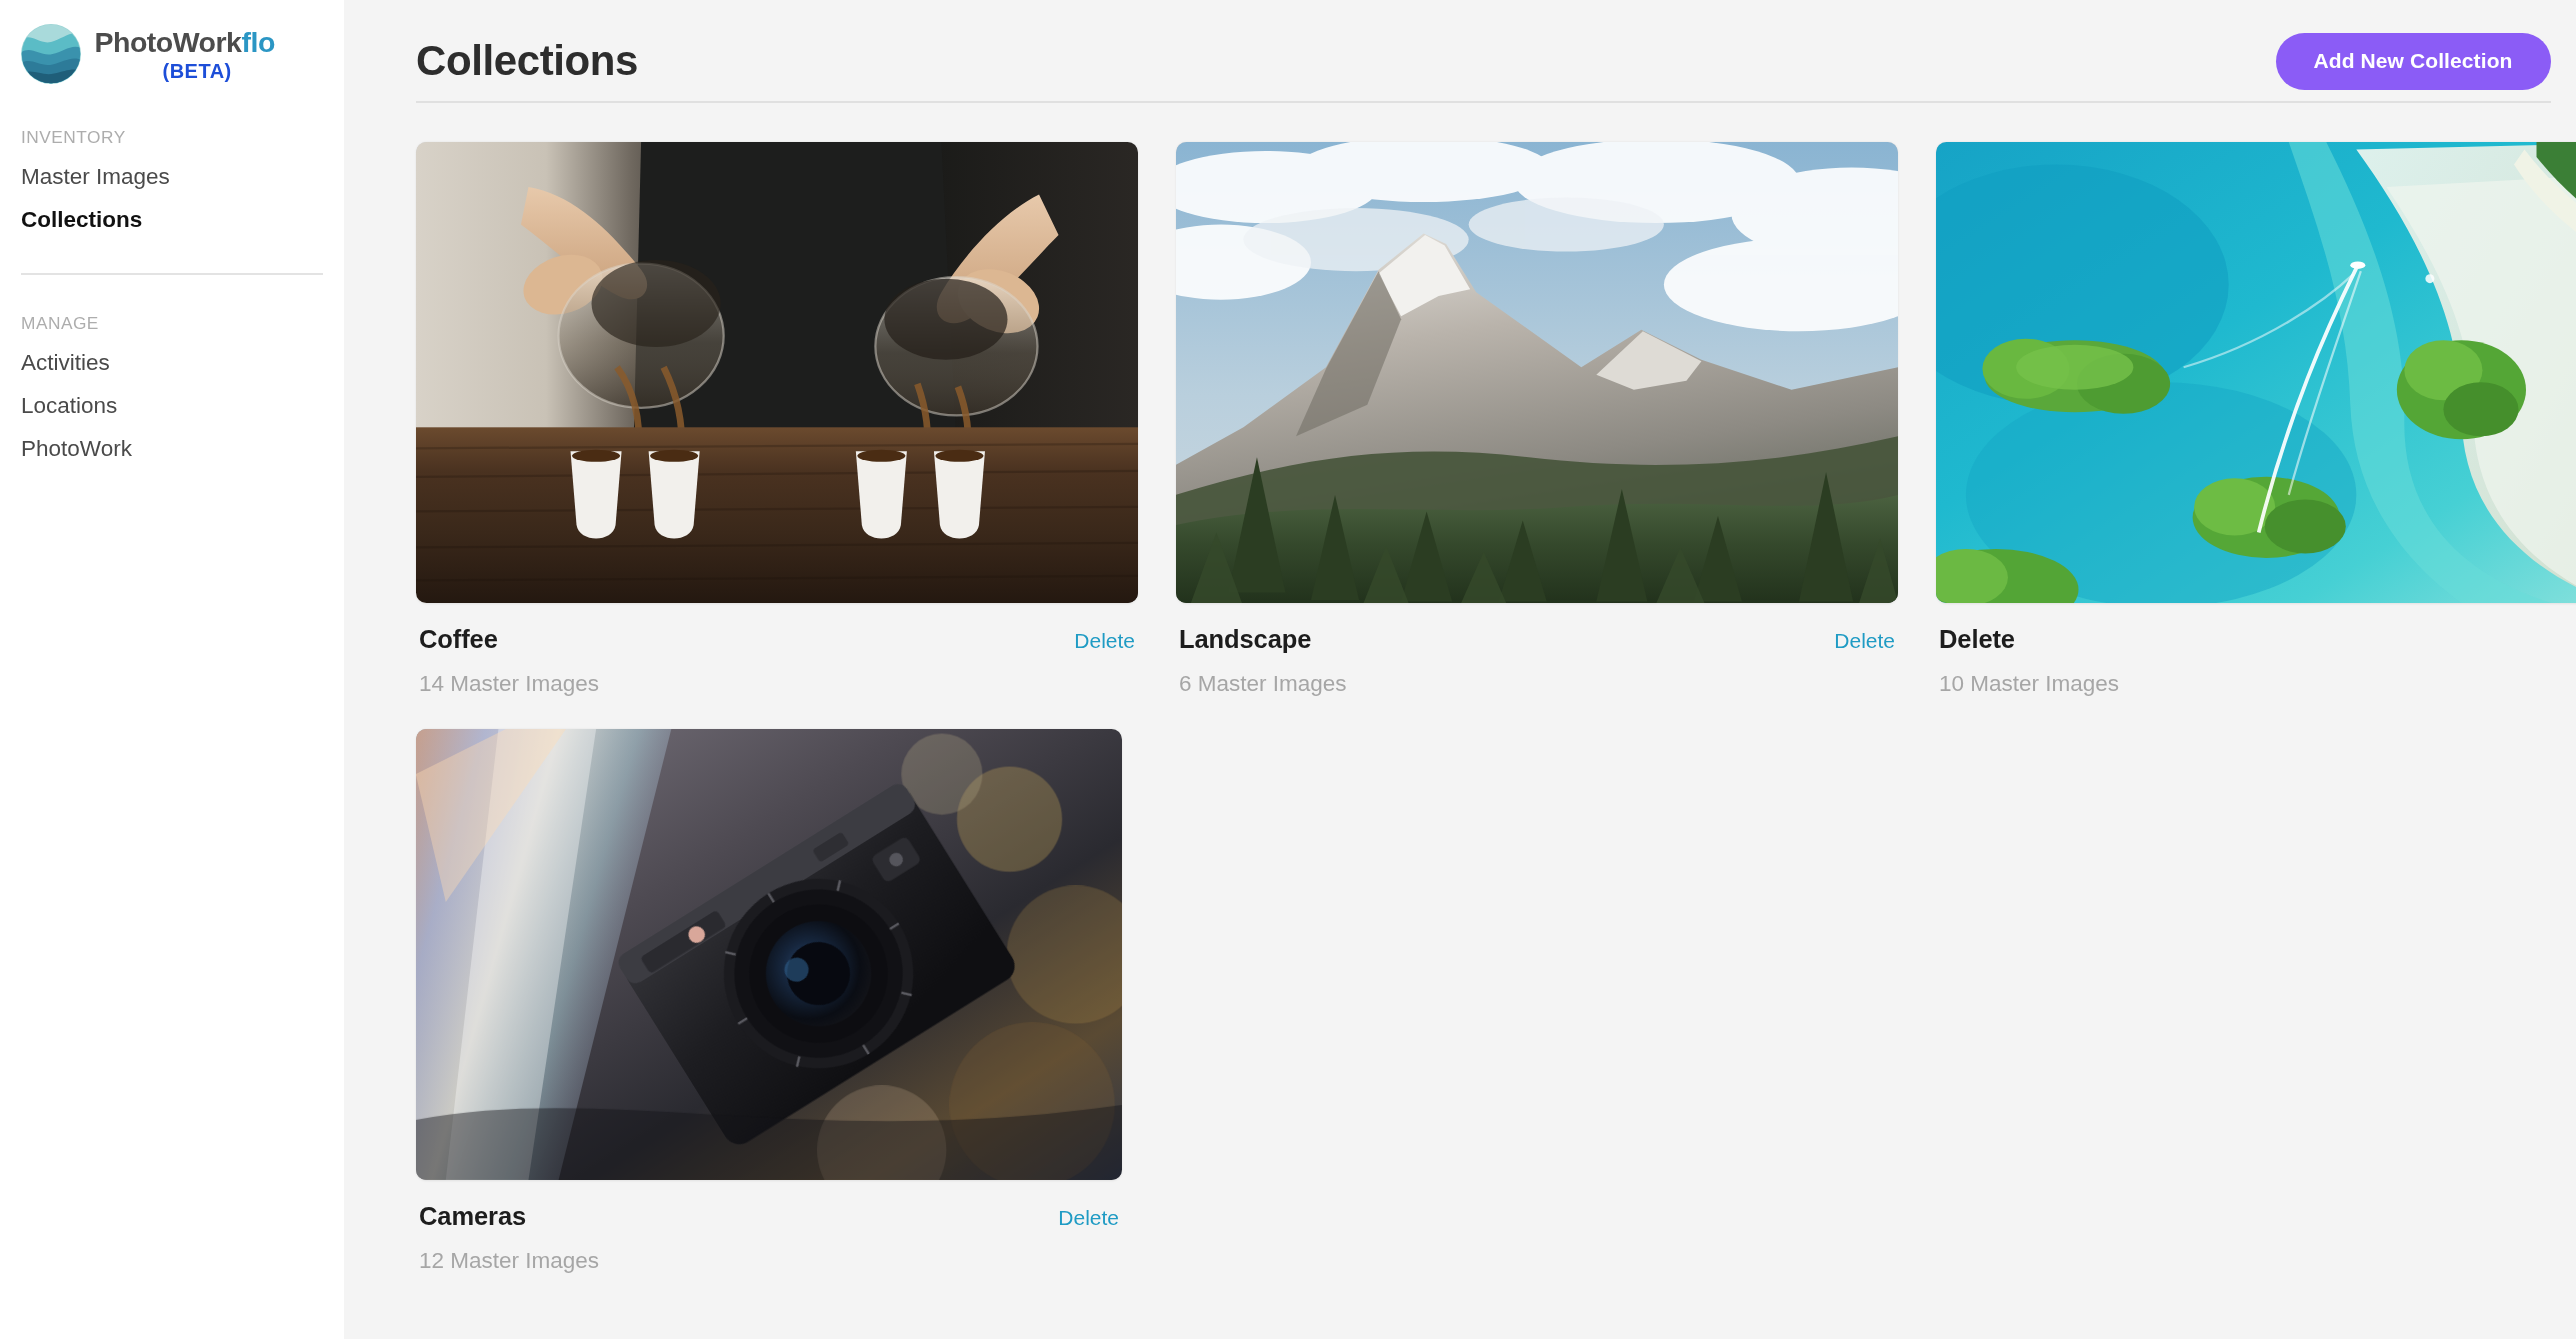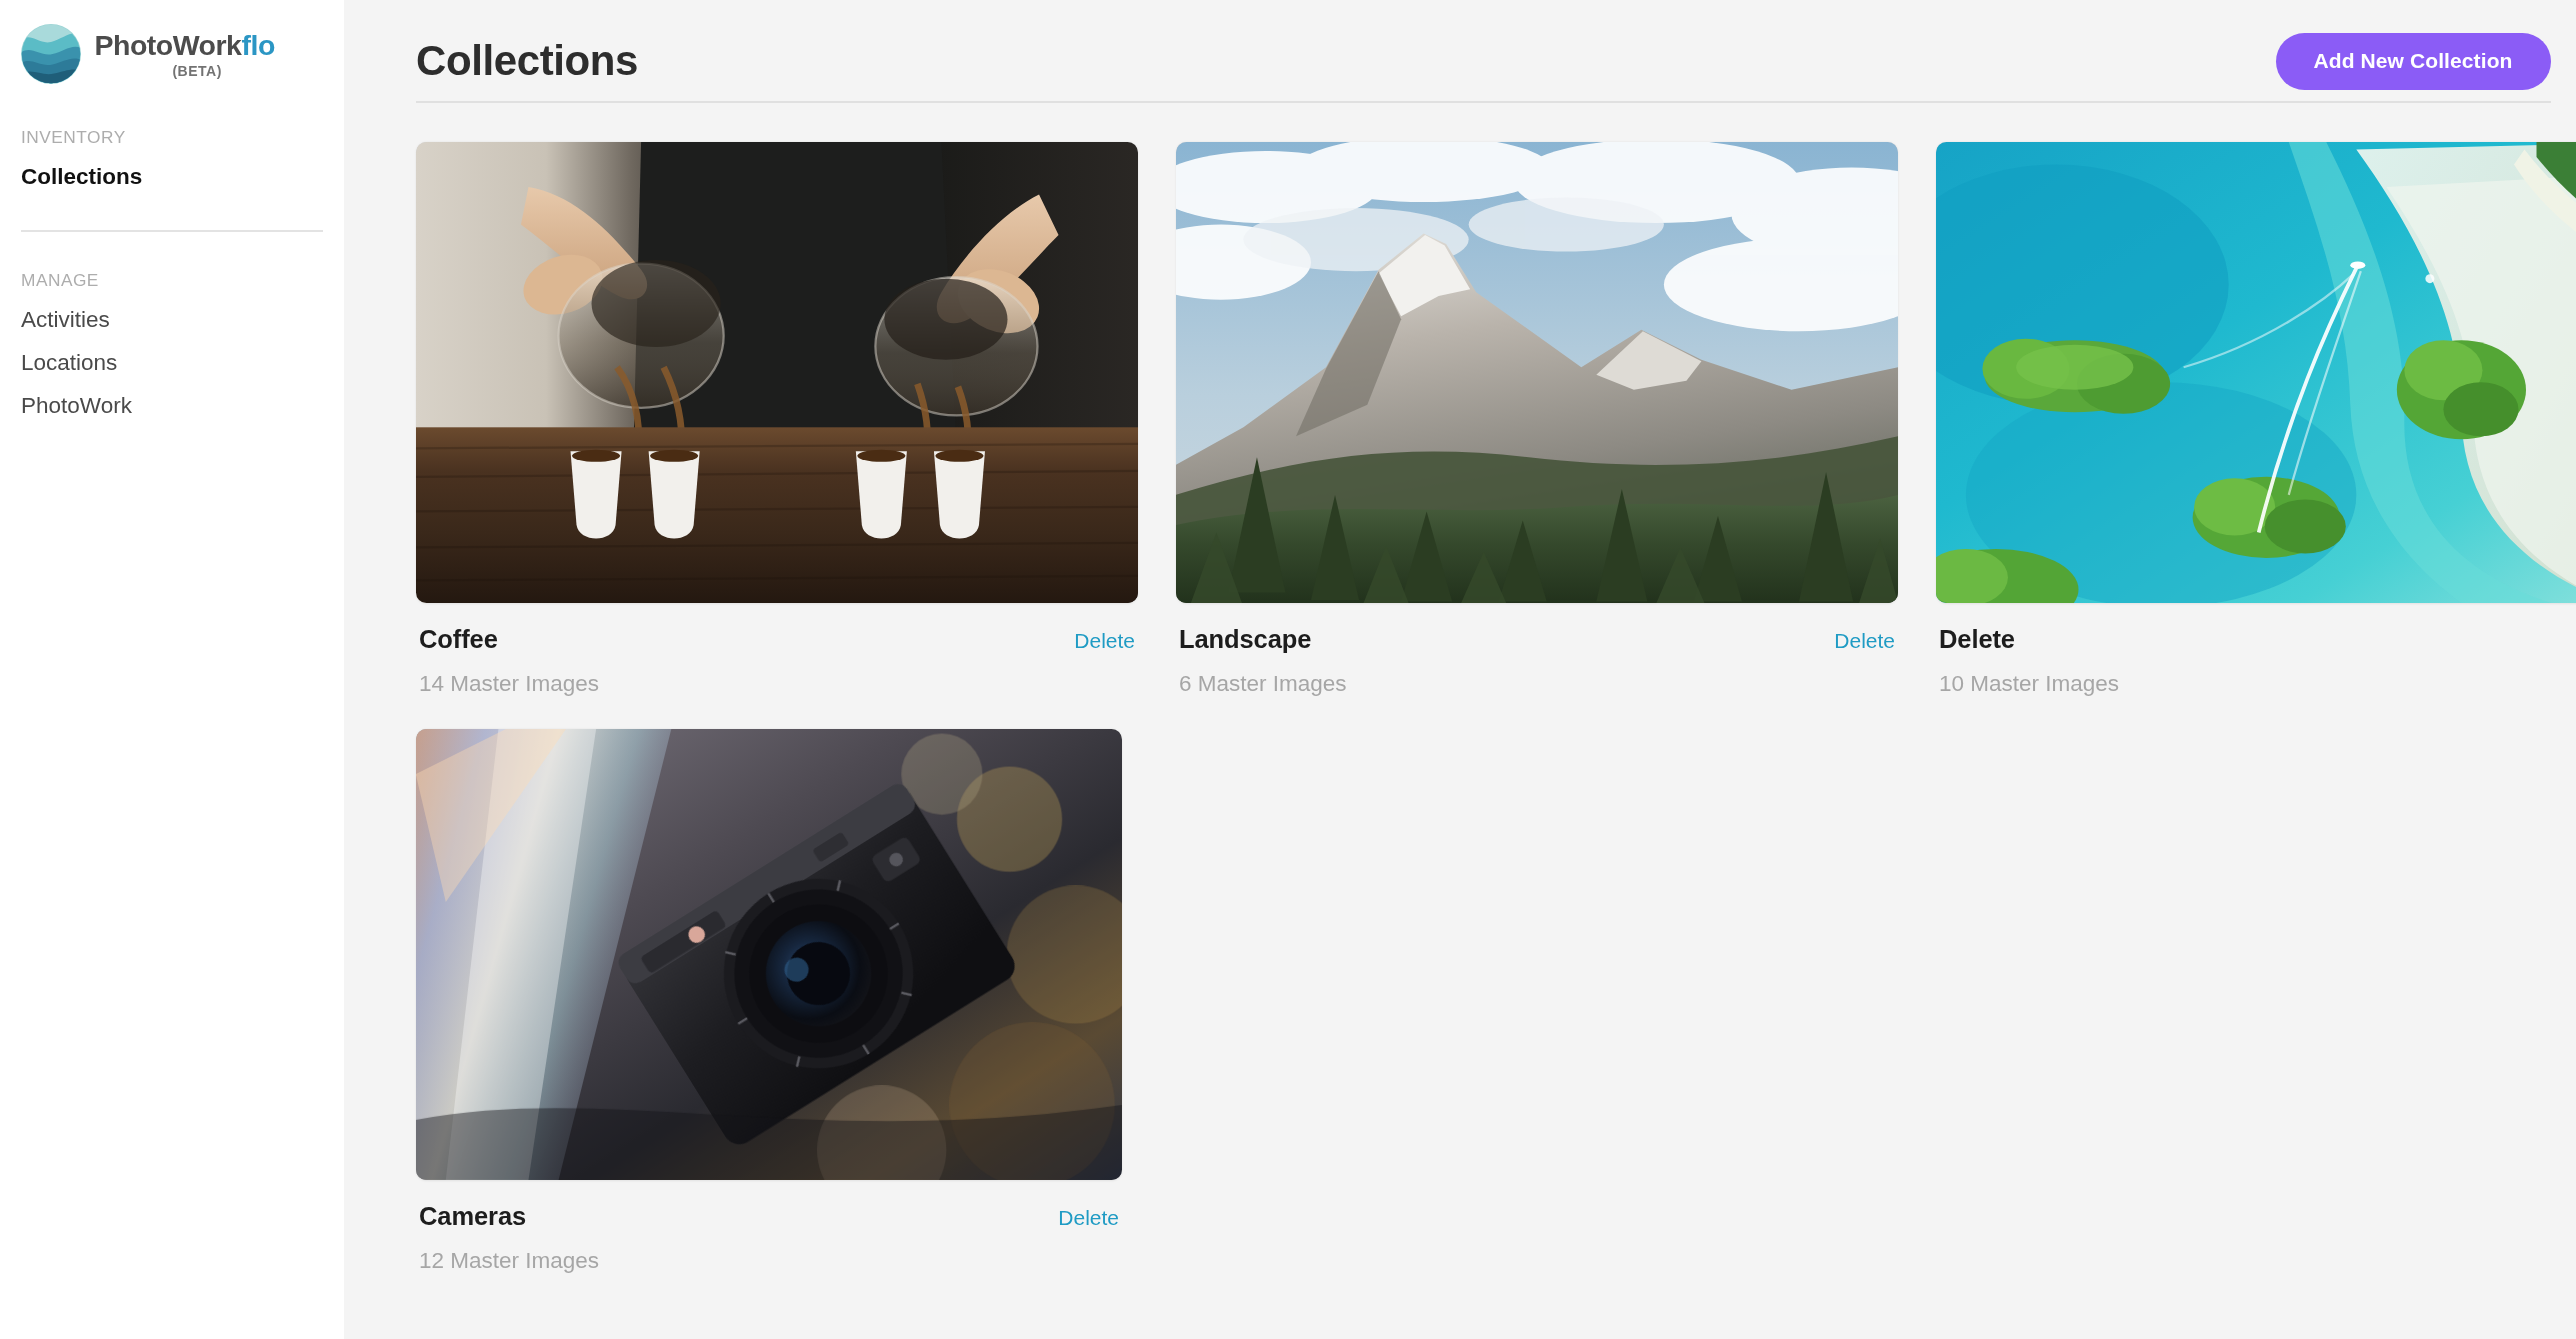--- a/index.html
+++ b/index.html
@@ -57,23 +57,23 @@
   }
   .wordmark {
     font-size: 28.5px;
     font-weight: bold;
     letter-spacing: -0.5px;
     color: #4c4c4c;
     white-space: nowrap;
   }
   .wordmark .flo { color: #2b96c4; }
   .beta {
-    font-size: 14px;
+    font-size: 20px;
     font-weight: bold;
-    color: #737373;
+    color: #1d4ed8;
     letter-spacing: 0.5px;
     margin-top: 4.5px;
     padding-left: 25px;
   }
 
   .nav-section-label {
     font-size: 17.3px;
     letter-spacing: 0.5px;
     color: #adadad;
     padding: 0 0 0 21px;
@@ -225,20 +225,21 @@
           </g>
         </svg>
       </span>
       <span class="brand-text">
         <span class="wordmark"><span>PhotoWork</span><span class="flo">flo</span></span>
         <span class="beta">(BETA)</span>
       </span>
     </div>
 
     <div class="nav-section-label">INVENTORY</div>
+    <div class="nav-item">Master Images</div>
     <div class="nav-item active">Collections</div>
 
     <div class="nav-divider"></div>
 
     <div class="nav-section-label">MANAGE</div>
     <div class="nav-item">Activities</div>
     <div class="nav-item">Locations</div>
     <div class="nav-item">PhotoWork</div>
 
   </aside>

